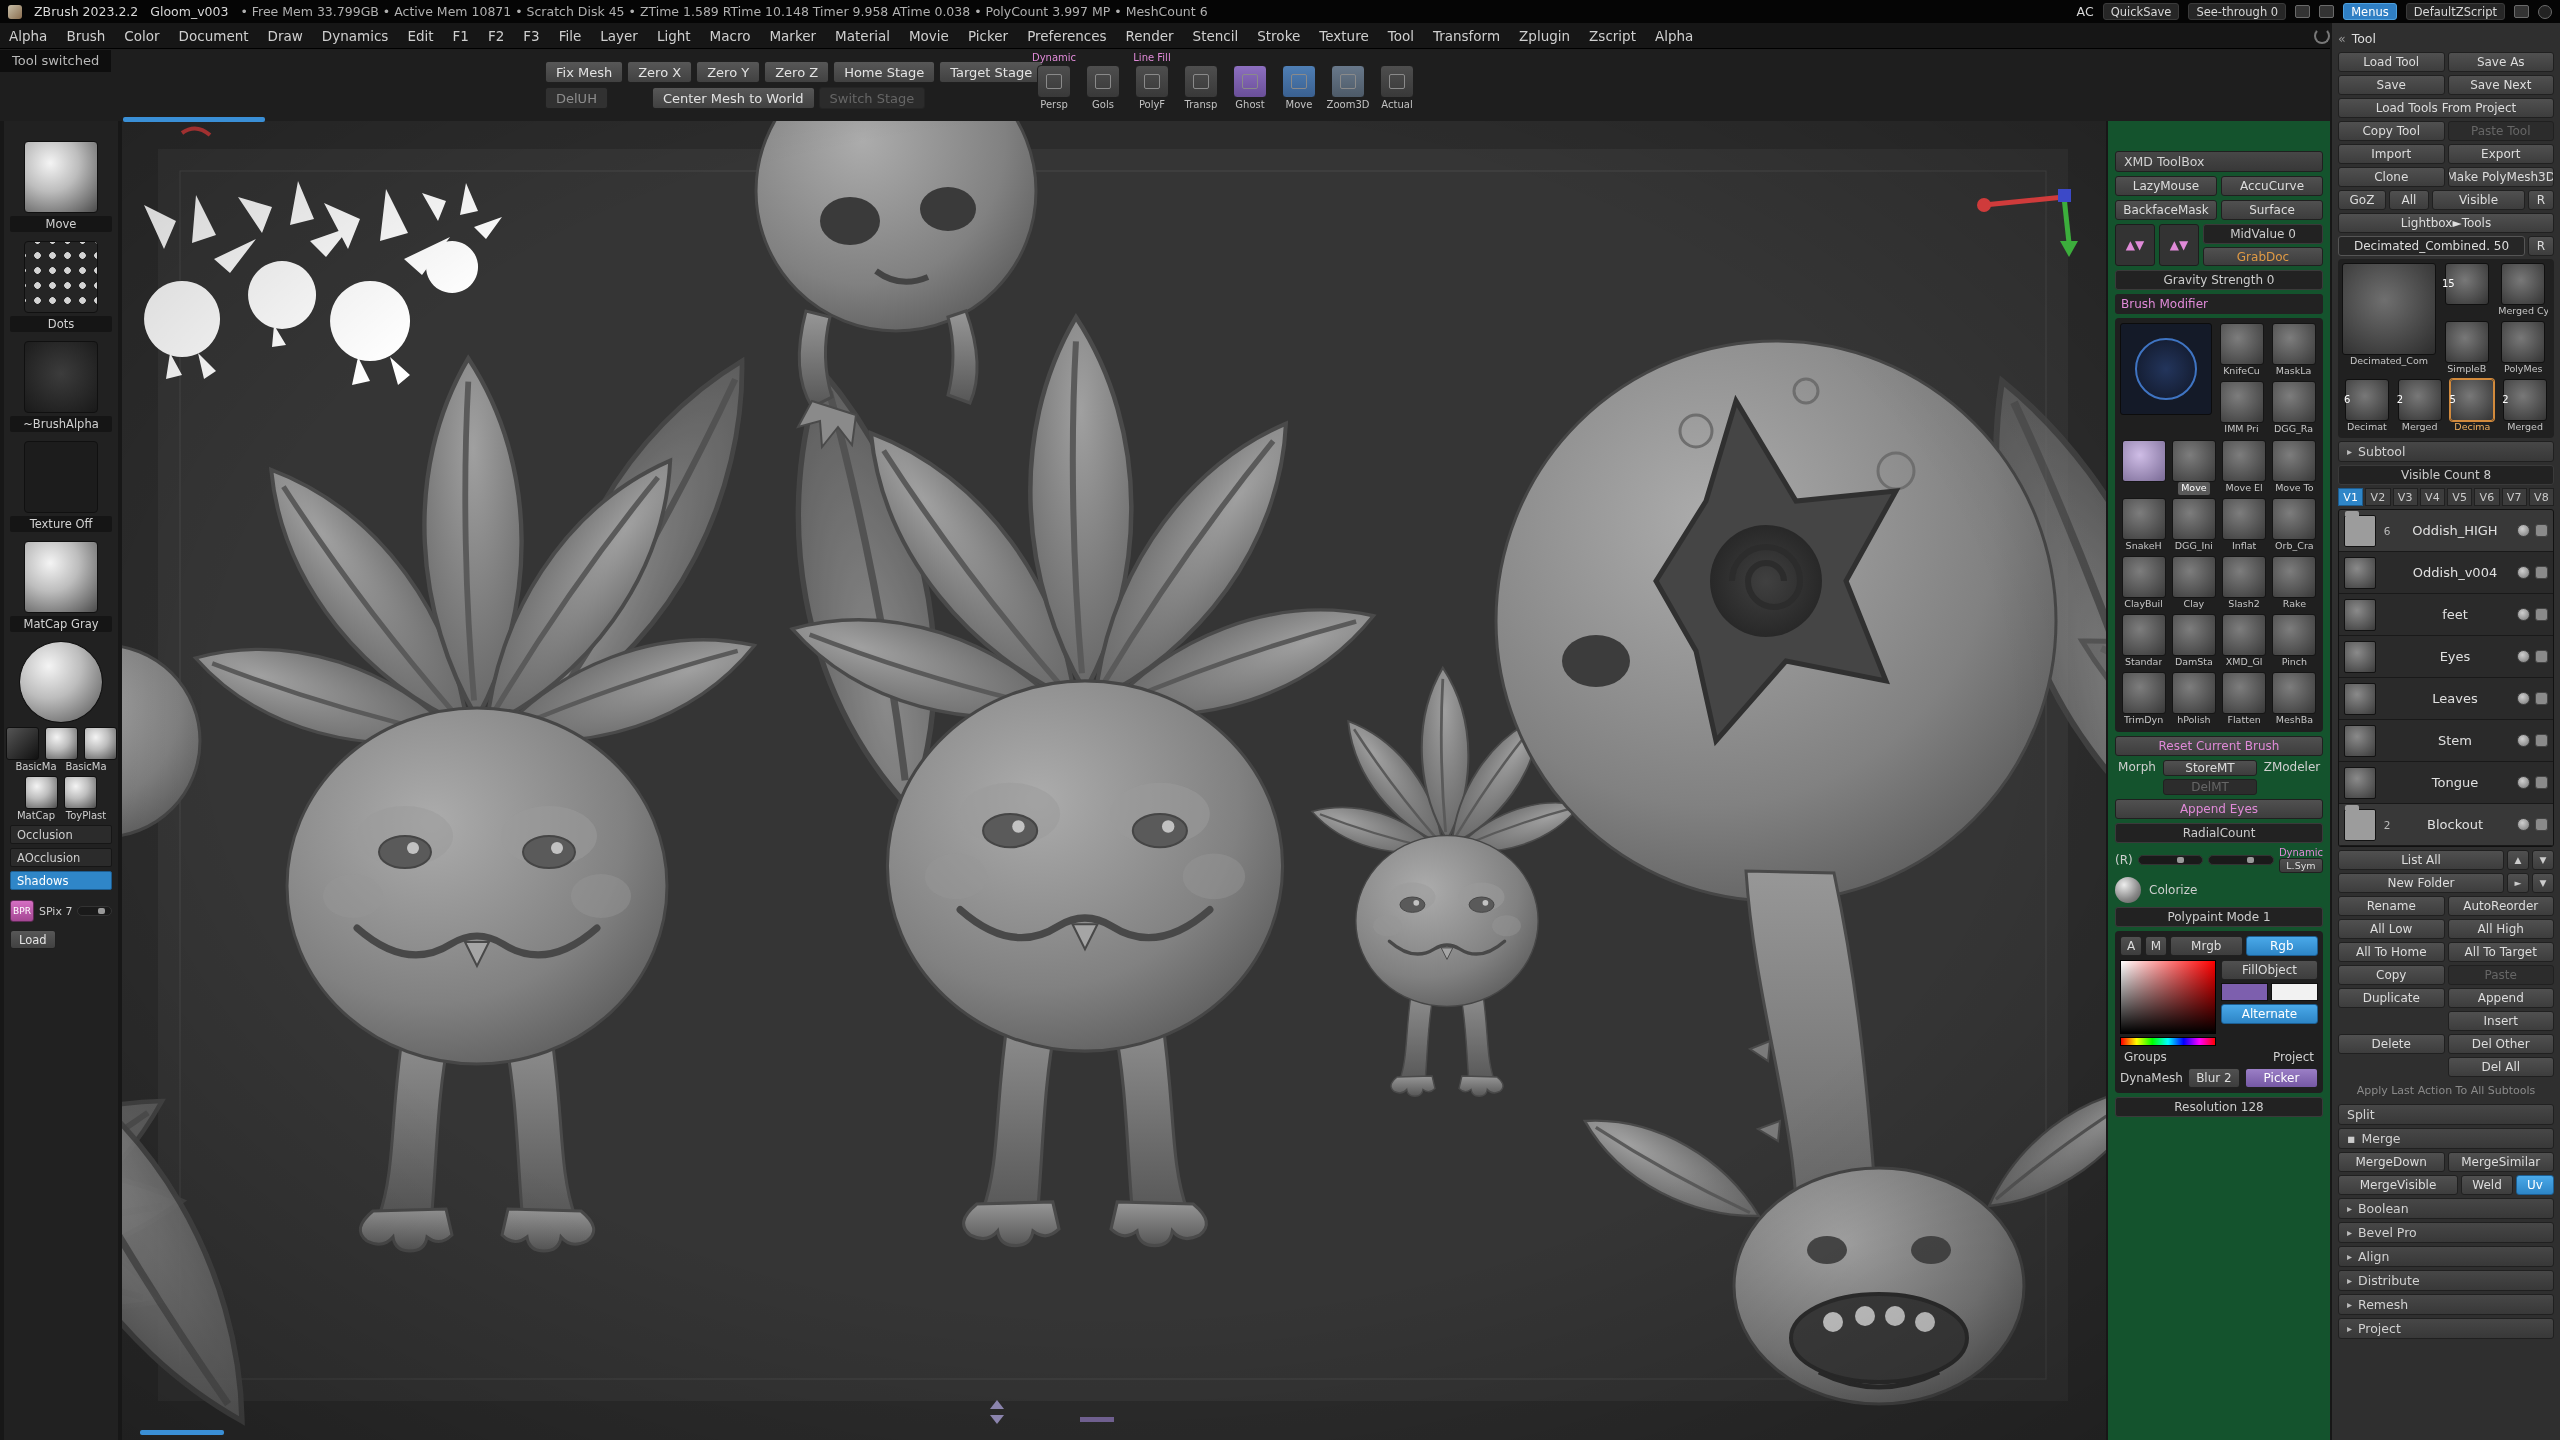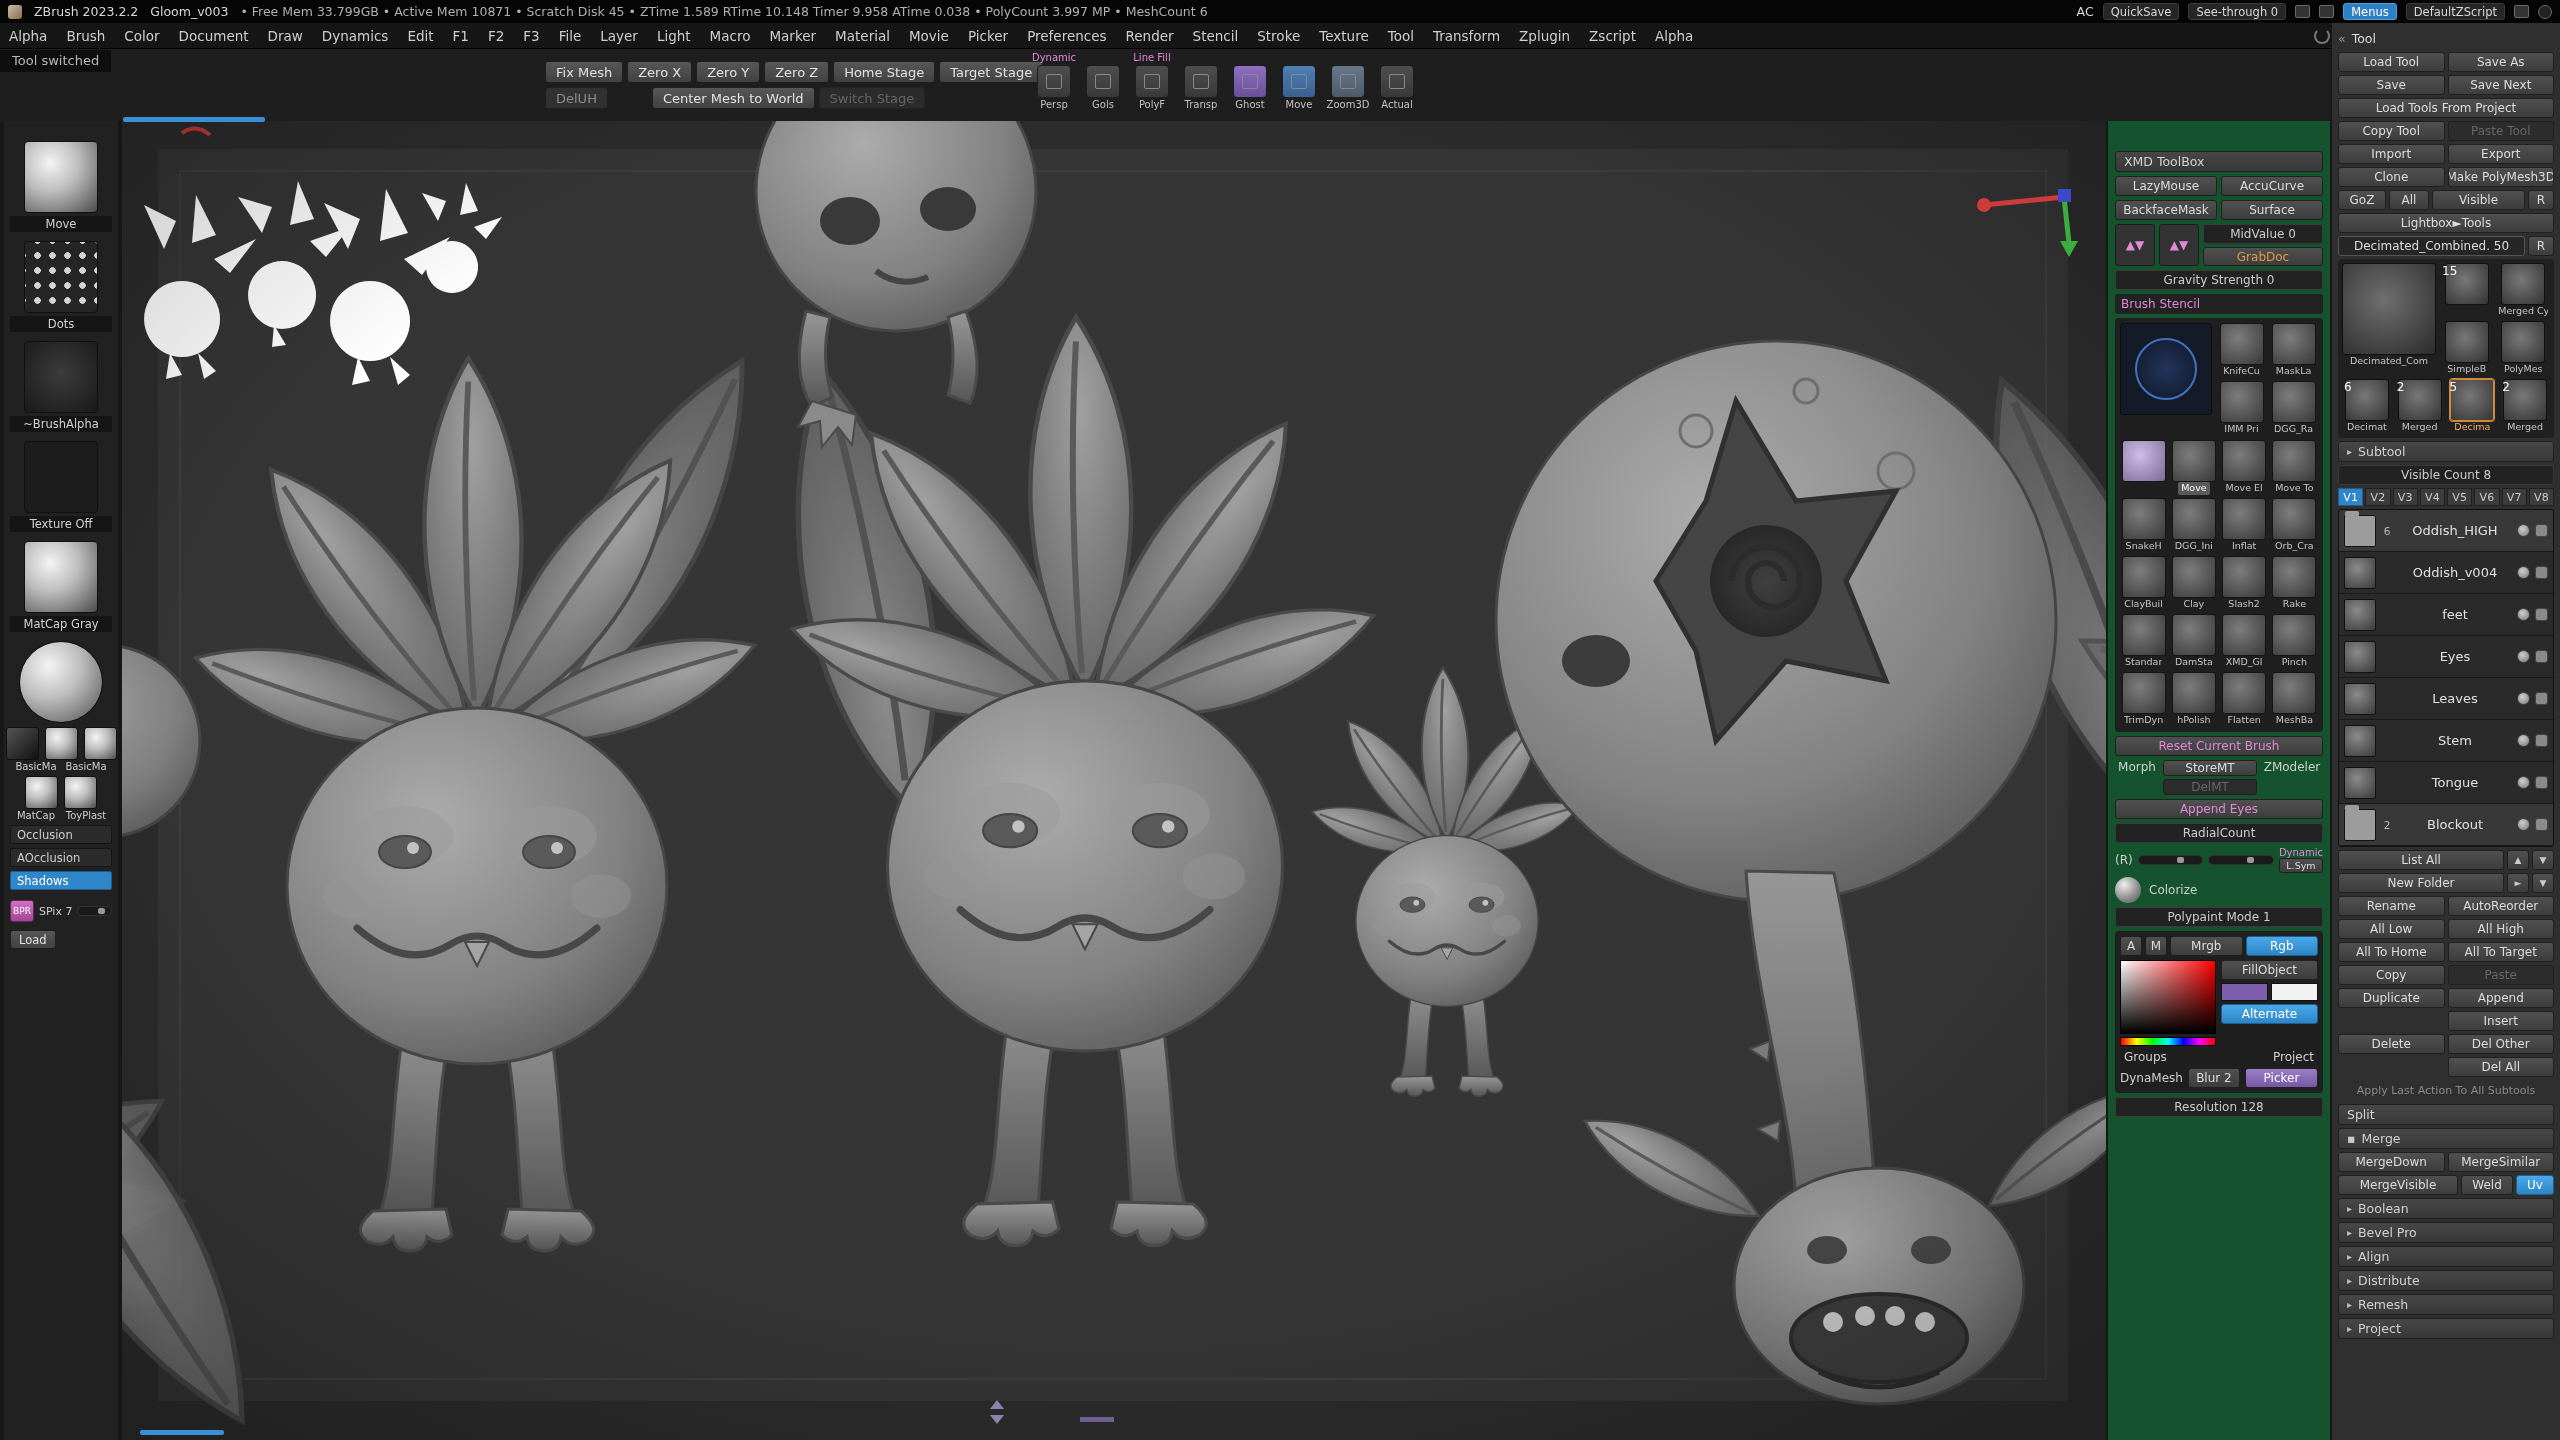--- a/index.html
+++ b/index.html
@@ -113,21 +113,21 @@
 .tool{position:absolute;left:2332px;top:23px;width:228px;height:1417px;background:#2f2f2f;padding:4px 6px;display:flex;flex-direction:column;gap:3px;font-size:12.5px}
 .tool-head{display:flex;align-items:center;gap:6px;height:22px;color:#ddd}
 .tool-head .coll::before{content:"«";color:#999}
 .trow{display:flex;gap:3px}
 .ttbs{background:#202020;border-radius:4px;padding:4px;display:flex;flex-direction:column;gap:3px}
 .tt-top{display:flex;gap:4px}
 .tt-large{display:flex;flex-direction:column;align-items:center}
 .tt-large .t{width:94px;height:92px;background:radial-gradient(circle at 45% 40%,#6f6f6f,#2c2c2c);border:1px solid #101010;border-radius:3px}
 .tt-cell{display:flex;flex-direction:column;align-items:center;position:relative}
 .tt-cell .t{width:44px;height:42px;background:radial-gradient(circle at 45% 40%,#787878,#333);border:1px solid #101010;border-radius:3px}
-.tt-cell .badge{position:absolute;left:2px;top:1px;font-size:12px;color:#fff}
+.tt-cell .badge{position:absolute;left:2px;top:15px;font-size:10px;color:#fff}
 .tt-cell .l{font-size:9.5px;color:#c6c6c6;max-width:50px;white-space:nowrap;overflow:hidden;height:13px}
 .tt-cell.active .t{border-color:#d28a3c;box-shadow:0 0 0 1px #d28a3c}
 .tt-cell.active .l{color:#f0b060}
 .tt-right{display:grid;grid-template-columns:1fr 1fr;gap:3px;flex:1}
 .tt-bottom{display:grid;grid-template-columns:repeat(4,1fr);gap:3px}
 .tlabel{font-size:9.5px;color:#c6c6c6;height:13px;max-width:96px;overflow:hidden;white-space:nowrap}
 .vtabs{display:flex;gap:2px}
 .vtab{flex:1;height:18px;display:flex;align-items:center;justify-content:center;background:#3c3c3c;border:1px solid #202020;border-radius:0;font-size:11px;color:#ccc}
 .vtab.active{background:#2f86c8;color:#fff;border-color:#1d5c8e}
 .stlist{background:#1d1d1d;border:1px solid #111;border-radius:3px;display:flex;flex-direction:column;overflow:hidden}
@@ -476,21 +476,21 @@
   </div>
   <div class="xmd-fliprow">
     <span class="flipbtn"></span>
     <span class="flipbtn"></span>
     <span class="xmd-flipcol">
       <span class="slider">MidValue 0</span>
       <span class="btn2 orangetext">GrabDoc</span>
     </span>
   </div>
   <div class="slider">Gravity Strength 0</div>
-  <div class="pinkhdr">Brush Stencil</div>
+  <div class="pinkhdr">Brush Modifier</div>
 
   <div class="brusharea">
     <div class="brush-top">
       <span class="bigbrush"></span>
       <span class="smallgrid">
 
           <span class="bx">
             <span class="t"></span>
             <span class="l">KnifeCu</span>
           </span>

